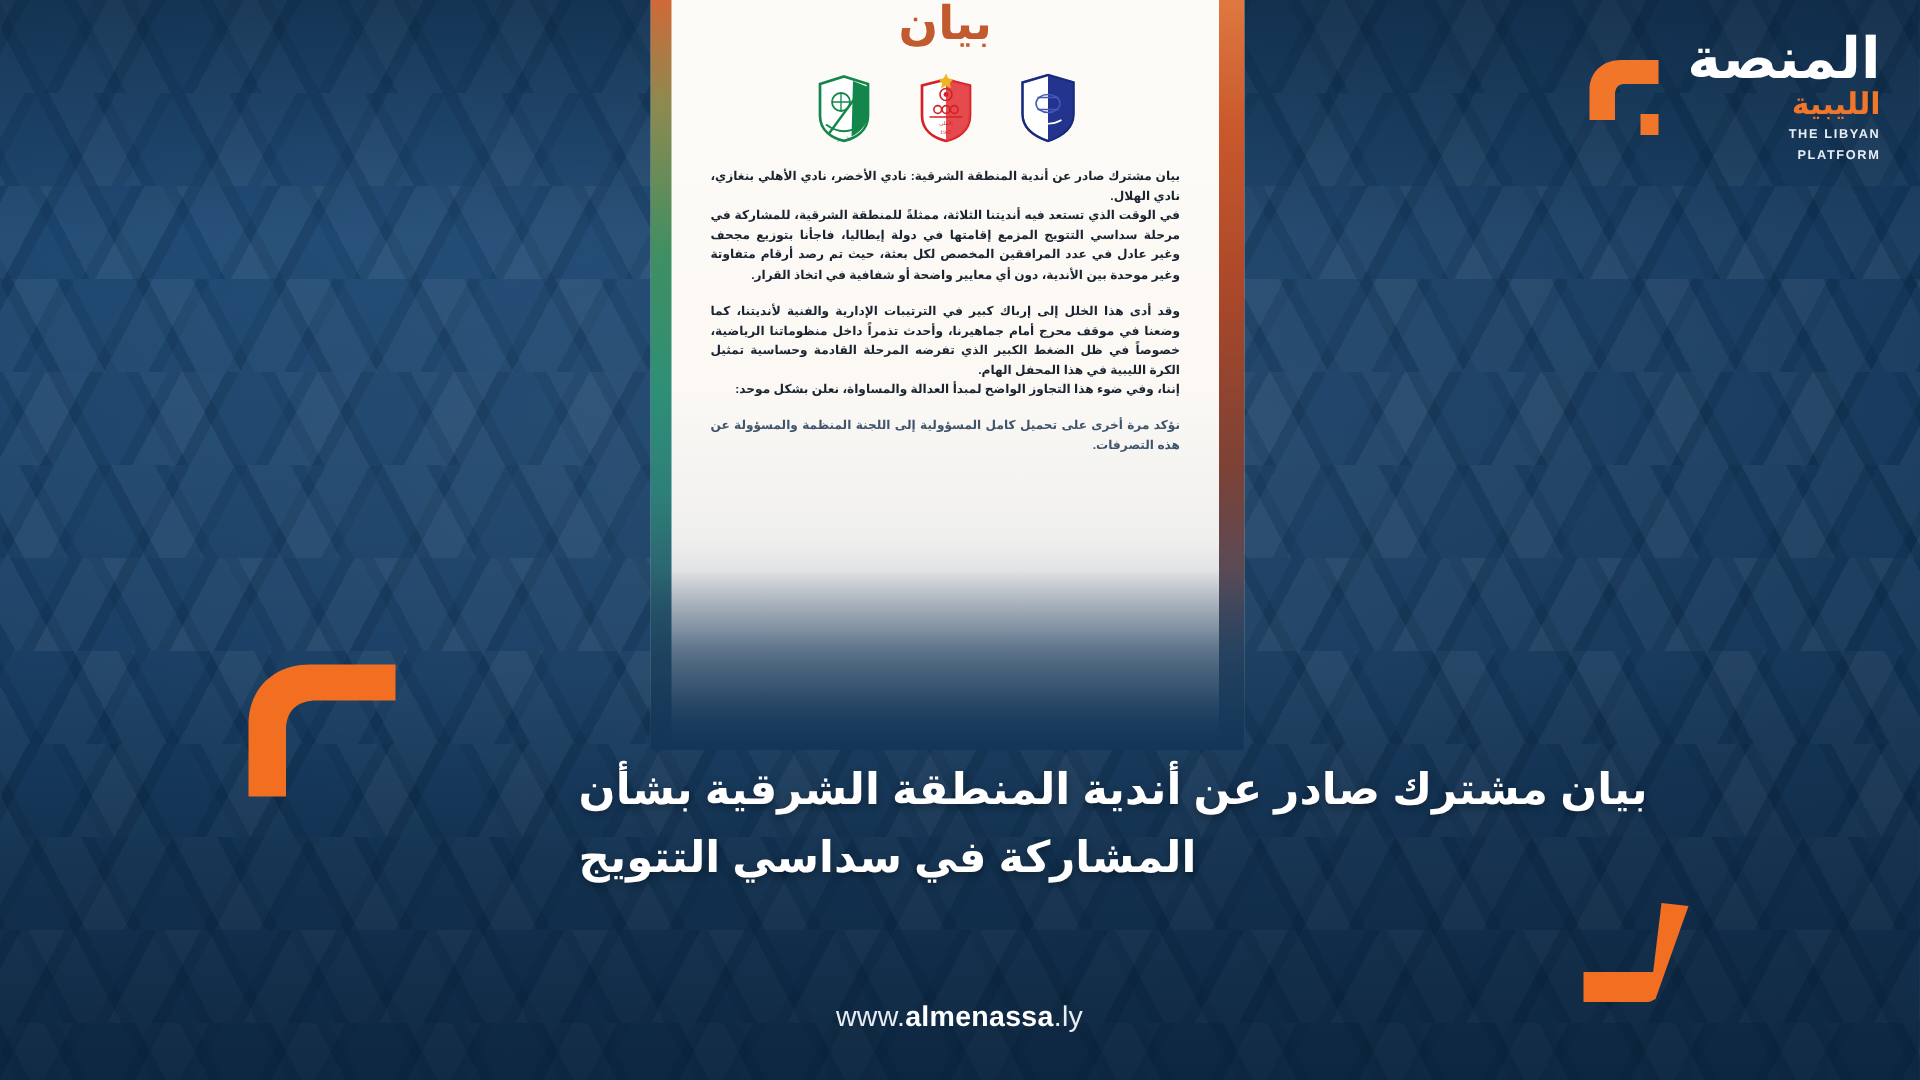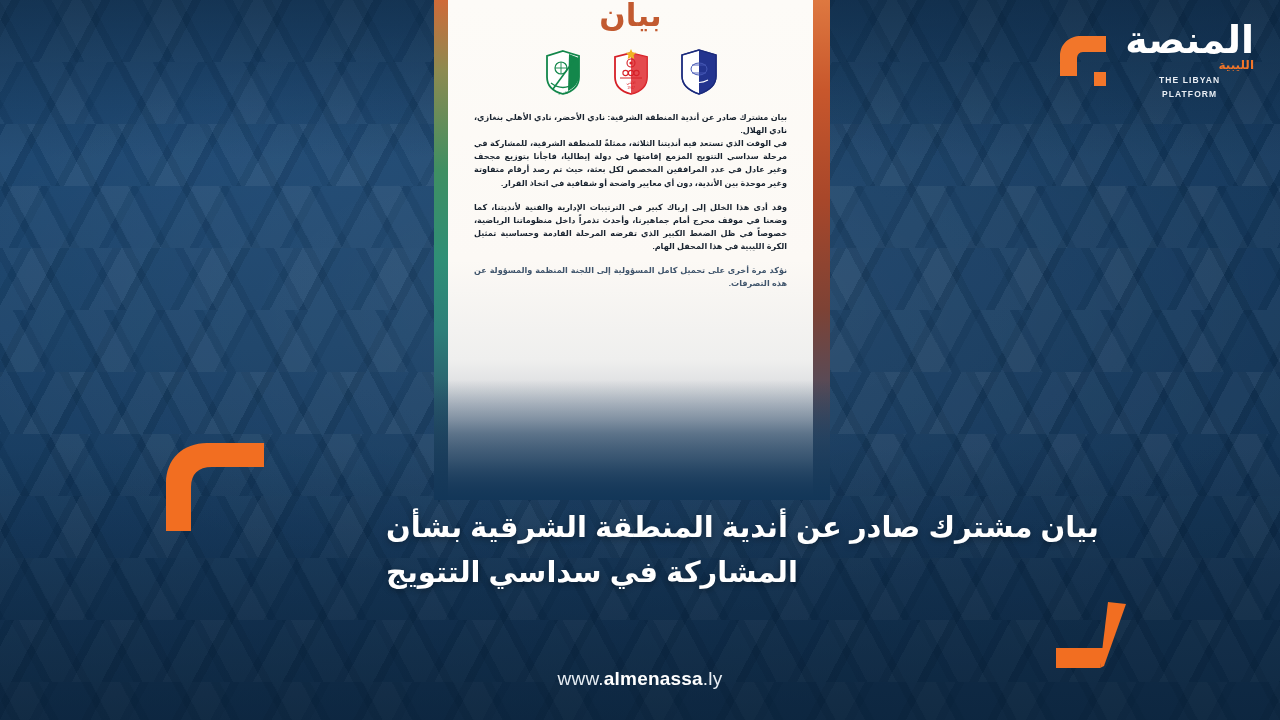--- a/index.html
+++ b/index.html
@@ -117,26 +117,26 @@
   .doc-body p.fading{ color:#40556c; }
 
   
   #logo{ position:absolute; right:26px; top:22px; display:flex; align-items:center; gap:9px; }
   #logo .words{ text-align:right; }
   .logo-ar{
     font-size:38px; font-weight:700; color:#ffffff; line-height:.95;
     letter-spacing:-0.5px; white-space:nowrap;
   }
   .logo-ar2{
-    font-size:12px; font-weight:700; color:#f2762a; line-height:1.1;
+    font-size:20px; font-weight:700; color:#f2762a; line-height:1.1;
     margin-top:1px; white-space:nowrap;
   }
   .logo-en{
     font-size:8.5px; font-weight:700; color:#e9eef4; letter-spacing:1.1px;
-    line-height:1.25; direction:ltr; text-align:center; margin-top:3px;
+    line-height:1.25; direction:ltr; text-align:right; margin-top:3px;
   }
   .logo-mark{ width:62px; height:62px; flex:0 0 auto; }
 
   
   #mark-left{ position:absolute; left:160px; top:441px; width:108px; height:92px; }
   #mark-right{ position:absolute; left:1054px; top:600px; width:92px; height:70px; }
 
   
   #headline{
     position:absolute; right:74px; top:505px; width:820px;
@@ -209,20 +209,21 @@
           <path d="M9 40 L31 10" stroke="#13874b" stroke-width="1.6"></path>
           <text x="19" y="45" font-size="3.2" fill="#13874b" text-anchor="middle" font-family="'Liberation Sans',sans-serif">الأخضر</text>
         </svg>
 
       </div>
 
       <div class="doc-body" id="doc-body">
           <p class="center">بيان مشترك صادر عن أندية المنطقة الشرقية: نادي الأخضر، نادي الأهلي بنغازي، نادي الهلال.</p>
           <p>في الوقت الذي تستعد فيه أنديتنا الثلاثة، ممثلةً للمنطقة الشرقية، للمشاركة في مرحلة سداسي التتويج المزمع إقامتها في دولة إيطاليا، فاجأنا بتوزيع مجحف وغير عادل في عدد المرافقين المخصص لكل بعثة، حيث تم رصد أرقام متفاوتة وغير موحدة بين الأندية، دون أي معايير واضحة أو شفافية في اتخاذ القرار.</p>
           <p class="gap">وقد أدى هذا الخلل إلى إرباك كبير في الترتيبات الإدارية والفنية لأنديتنا، كما وضعنا في موقف محرج أمام جماهيرنا، وأحدث تذمراً داخل منظوماتنا الرياضية، خصوصاً في ظل الضغط الكبير الذي تفرضه المرحلة القادمة وحساسية تمثيل الكرة الليبية في هذا المحفل الهام.</p>
+          <p>إننا، وفي ضوء هذا التجاوز الواضح لمبدأ العدالة والمساواة، نعلن بشكل موحد:</p>
           <p class="gap fading">نؤكد مرة أخرى على تحميل كامل المسؤولية إلى اللجنة المنظمة والمسؤولة عن هذه التصرفات.</p>
         </div>
     </div>
 
     <div class="fade-bottom"></div>
   </div>
 
   <div id="logo">
     <div class="words">
       <div class="logo-ar">المنصة</div>

